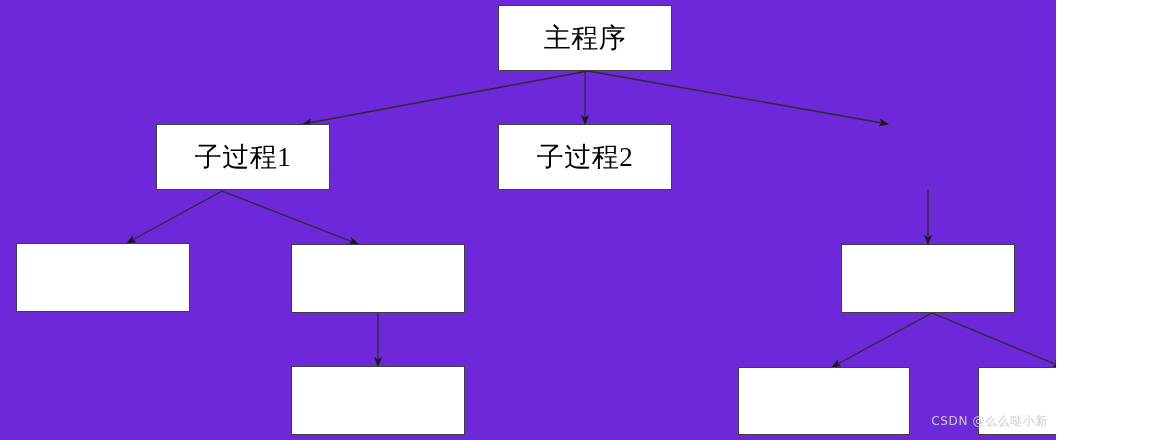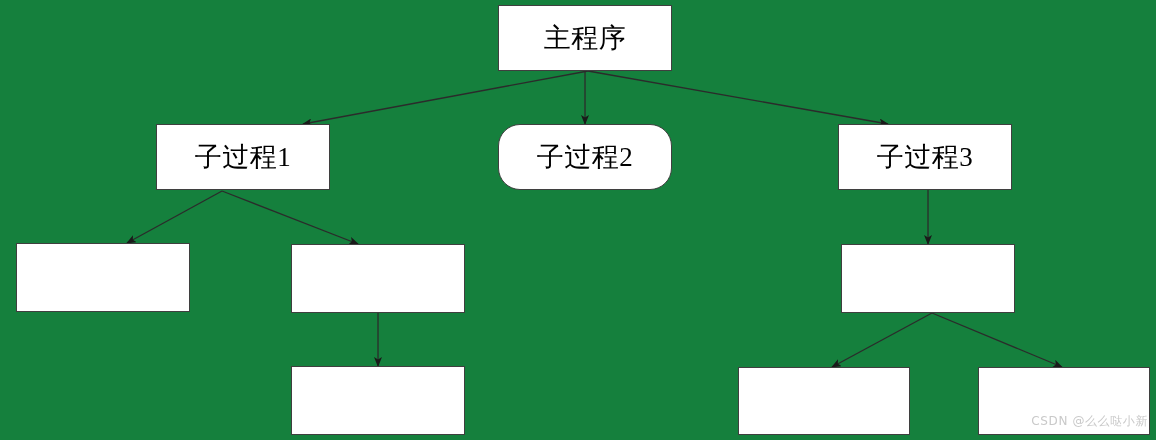--- a/index.html
+++ b/index.html
@@ -6,23 +6,23 @@
   html, body {
     margin: 0;
     padding: 0;
     background: #ffffff;
   }
   body {
     font-family: "Liberation Serif", "DejaVu Serif", serif;
   }
   #canvas {
     position: relative;
-    width: 1156px;
+    width: 1056px;
     height: 440px;
-    background: #15803d;
+    background: #6d28d9;
     overflow: hidden;
   }
   #edge-layer {
     position: absolute;
     left: 0;
     top: 0;
     width: 1156px;
     height: 440px;
     pointer-events: none;
   }
@@ -84,27 +84,24 @@
   </svg>
 
   <div class="node" style="left: 498px; top: 5px; width: 174px; height: 66px; border-color: rgb(63, 63, 63); background: rgb(255, 255, 255);">
     <span class="node-label">主程序</span>
   </div>
 
   <div class="node" style="left: 156px; top: 124px; width: 174px; height: 66px; border-color: rgb(63, 63, 63); background: rgb(255, 255, 255);">
     <span class="node-label">子过程1</span>
   </div>
 
-  <div class="node" style="left: 498px; top: 124px; width: 174px; height: 66px; border-color: rgb(63, 63, 63); background: rgb(255, 255, 255); border-radius: 22px;">
+  <div class="node" style="left: 498px; top: 124px; width: 174px; height: 66px; border-color: rgb(63, 63, 63); background: rgb(255, 255, 255);">
     <span class="node-label">子过程2</span>
   </div>
 
-  <div class="node" style="left: 838px; top: 124px; width: 174px; height: 66px; border-color: rgb(63, 63, 63); background: rgb(255, 255, 255);">
-    <span class="node-label">子过程3</span>
-  </div>
 
   <div class="node empty" style="left: 16px; top: 243px; width: 174px; height: 69px; border-color: rgb(63, 63, 63); background: rgb(255, 255, 255);">
     <span class="node-label"></span>
   </div>
 
   <div class="node empty" style="left: 291px; top: 244px; width: 174px; height: 69px; border-color: rgb(63, 63, 63); background: rgb(255, 255, 255);">
     <span class="node-label"></span>
   </div>
 
   <div class="node empty" style="left: 841px; top: 244px; width: 174px; height: 69px; border-color: rgb(63, 63, 63); background: rgb(255, 255, 255);">

